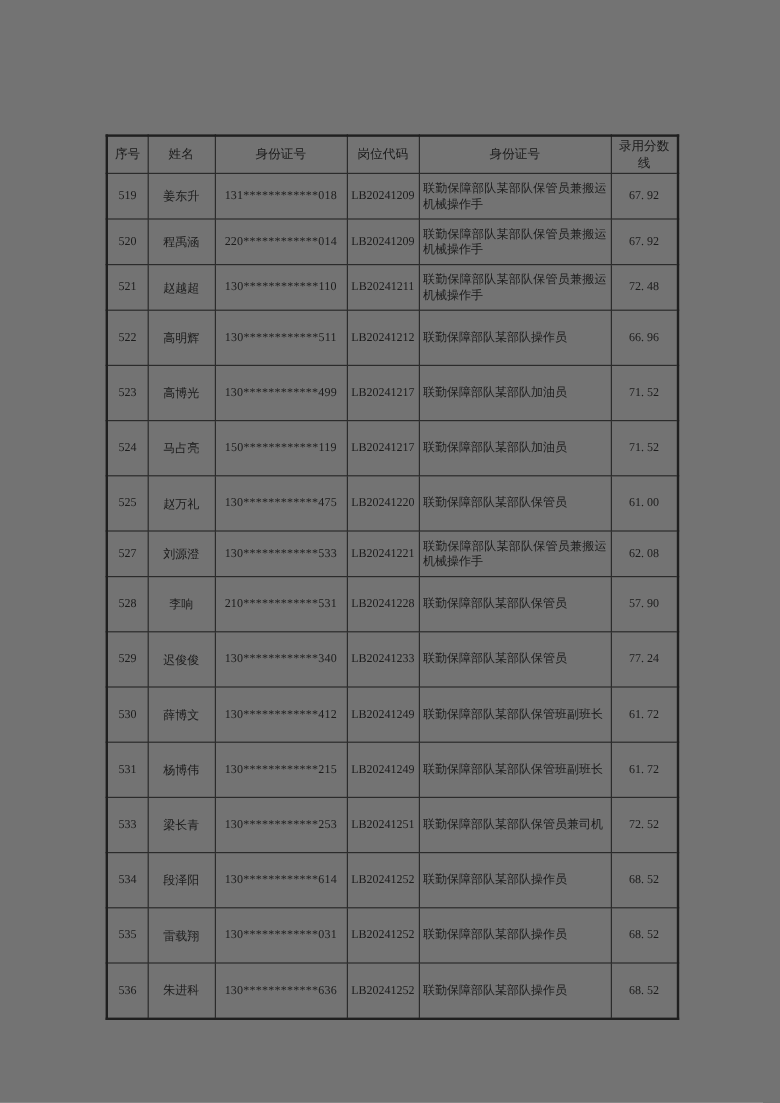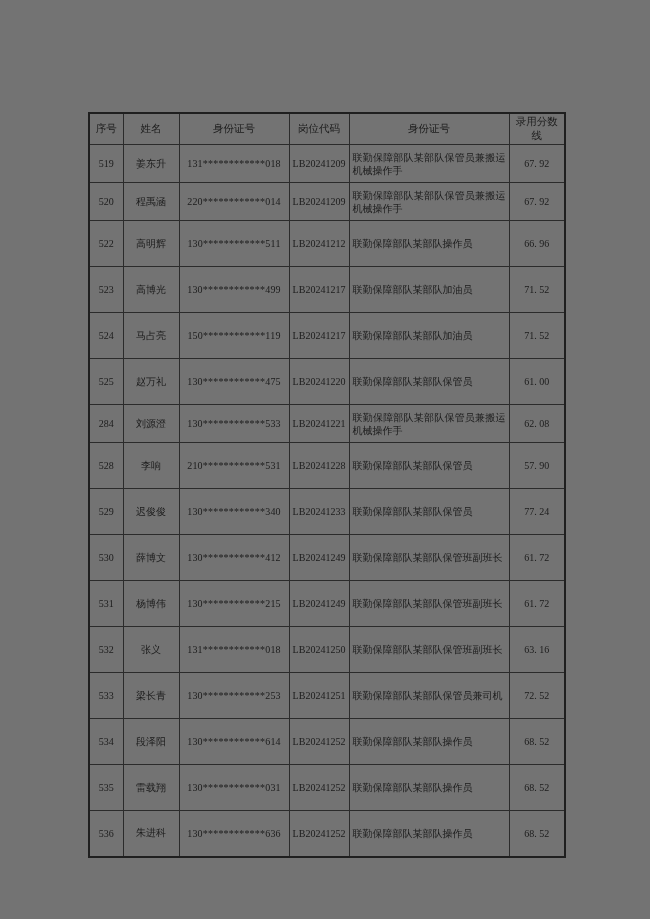--- a/index.html
+++ b/index.html
@@ -90,20 +90,28 @@
           <td class="col-score">67. 92</td>
         </tr>
         <tr class="tall">
           <td class="col-index">520</td>
           <td class="col-name">程禹涵</td>
           <td class="col-id">220************014</td>
           <td class="col-code">LB20241209</td>
           <td class="col-position">联勤保障部队某部队保管员兼搬运机械操作手</td>
           <td class="col-score">67. 92</td>
         </tr>
+        <tr class="tall">
+          <td class="col-index">521</td>
+          <td class="col-name">赵越超</td>
+          <td class="col-id">130************110</td>
+          <td class="col-code">LB20241211</td>
+          <td class="col-position">联勤保障部队某部队保管员兼搬运机械操作手</td>
+          <td class="col-score">72. 48</td>
+        </tr>
         <tr>
           <td class="col-index">522</td>
           <td class="col-name">高明辉</td>
           <td class="col-id">130************511</td>
           <td class="col-code">LB20241212</td>
           <td class="col-position">联勤保障部队某部队操作员</td>
           <td class="col-score">66. 96</td>
         </tr>
         <tr>
           <td class="col-index">523</td>
@@ -123,21 +131,21 @@
         </tr>
         <tr>
           <td class="col-index">525</td>
           <td class="col-name">赵万礼</td>
           <td class="col-id">130************475</td>
           <td class="col-code">LB20241220</td>
           <td class="col-position">联勤保障部队某部队保管员</td>
           <td class="col-score">61. 00</td>
         </tr>
         <tr class="tall">
-          <td class="col-index">284</td>
+          <td class="col-index">527</td>
           <td class="col-name">刘源澄</td>
           <td class="col-id">130************533</td>
           <td class="col-code">LB20241221</td>
           <td class="col-position">联勤保障部队某部队保管员兼搬运机械操作手</td>
           <td class="col-score">62. 08</td>
         </tr>
         <tr>
           <td class="col-index">528</td>
           <td class="col-name">李响</td>
           <td class="col-id">210************531</td>
@@ -163,28 +171,20 @@
         </tr>
         <tr>
           <td class="col-index">531</td>
           <td class="col-name">杨博伟</td>
           <td class="col-id">130************215</td>
           <td class="col-code">LB20241249</td>
           <td class="col-position">联勤保障部队某部队保管班副班长</td>
           <td class="col-score">61. 72</td>
         </tr>
         <tr>
-          <td class="col-index">532</td>
-          <td class="col-name">张义</td>
-          <td class="col-id">131************018</td>
-          <td class="col-code">LB20241250</td>
-          <td class="col-position">联勤保障部队某部队保管班副班长</td>
-          <td class="col-score">63. 16</td>
-        </tr>
-        <tr>
           <td class="col-index">533</td>
           <td class="col-name">梁长青</td>
           <td class="col-id">130************253</td>
           <td class="col-code">LB20241251</td>
           <td class="col-position">联勤保障部队某部队保管员兼司机</td>
           <td class="col-score">72. 52</td>
         </tr>
         <tr>
           <td class="col-index">534</td>
           <td class="col-name">段泽阳</td>

